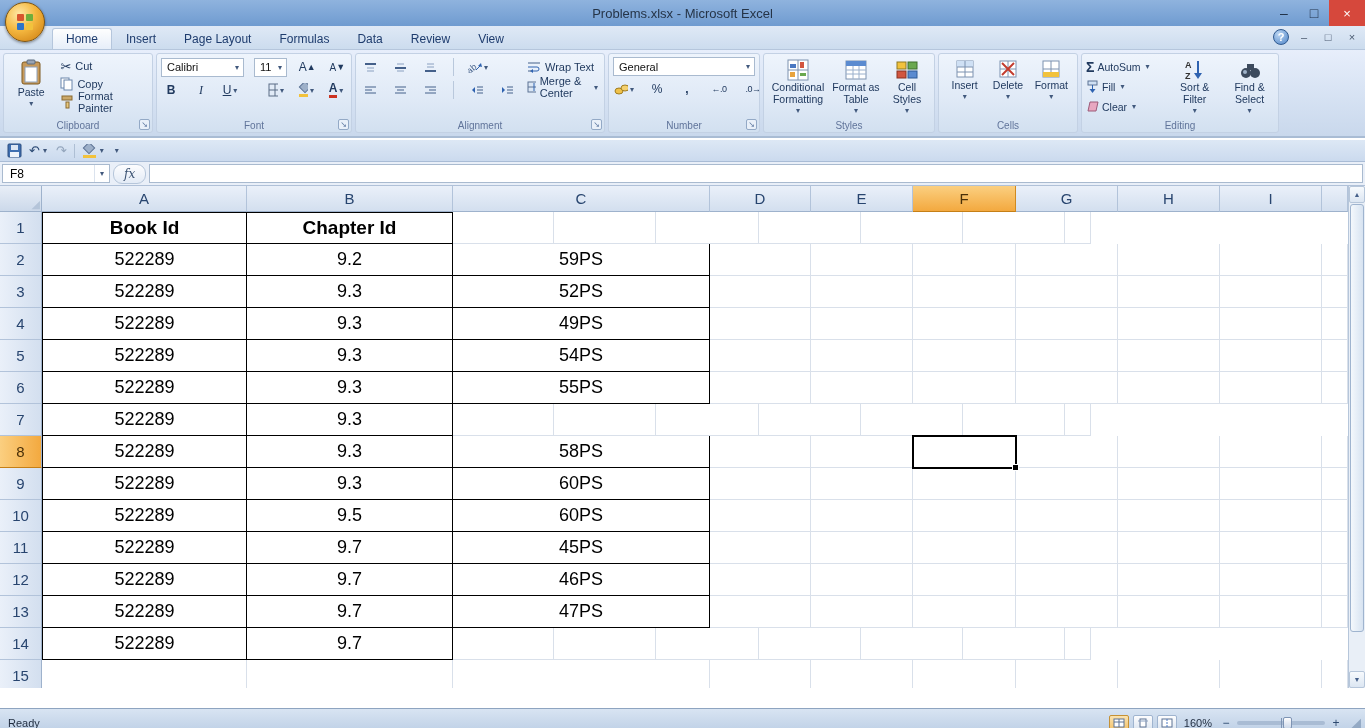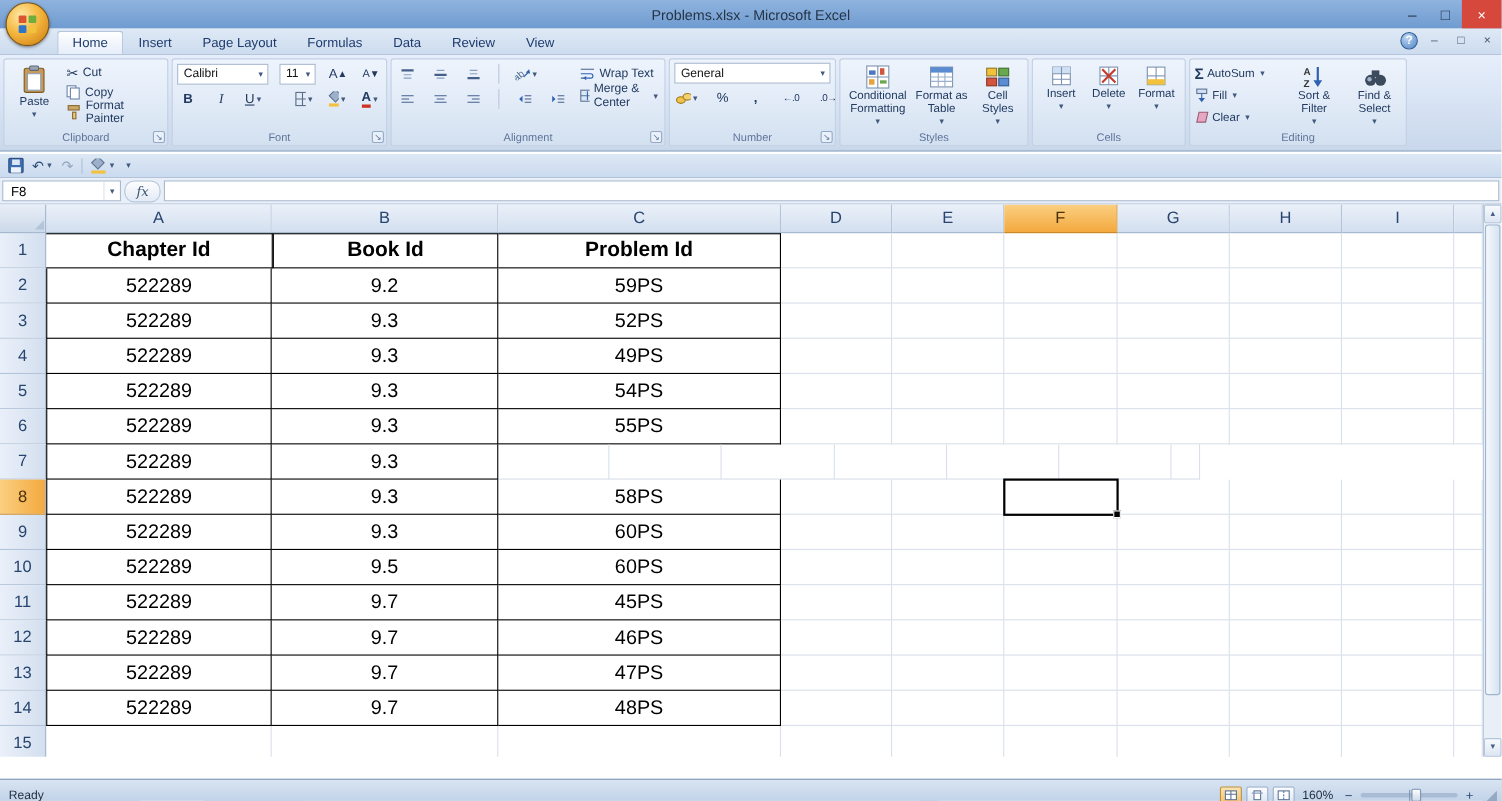--- a/index.html
+++ b/index.html
@@ -567,23 +567,22 @@
         <div class="colh" style="width: 102px;">E</div>
         <div class="colh sel" style="width: 103px;">F</div>
         <div class="colh" style="width: 102px;">G</div>
         <div class="colh" style="width: 102px;">H</div>
         <div class="colh" style="width: 102px;">I</div>
         <div class="colh" style="width: 26px;"></div>
       </div>
     <div id="grid-rows">
         <div class="grow">
           <div class="rowh">1</div>
+          <div class="cell thead bt bl" style="width: 205px;">Book Id</div>
           <div class="cell thead bt" style="width: 206px;">Chapter Id</div>
-          <div class="cell thead bt bl" style="width: 205px;">Book Id</div>
-          <div class="cell thead bt" style="width: 257px;">Problem Id</div>
           <div class="cell" style="width: 101px;"></div>
           <div class="cell" style="width: 102px;"></div>
           <div class="cell" style="width: 103px;"></div>
           <div class="cell" style="width: 102px;"></div>
           <div class="cell" style="width: 102px;"></div>
           <div class="cell" style="width: 102px;"></div>
           <div class="cell" style="width: 26px;"></div>
         </div>
         <div class="grow">
           <div class="rowh">2</div>
@@ -737,21 +736,20 @@
           <div class="cell" style="width: 103px;"></div>
           <div class="cell" style="width: 102px;"></div>
           <div class="cell" style="width: 102px;"></div>
           <div class="cell" style="width: 102px;"></div>
           <div class="cell" style="width: 26px;"></div>
         </div>
         <div class="grow">
           <div class="rowh">14</div>
           <div class="cell tdata bl" style="width: 205px;">522289</div>
           <div class="cell tdata" style="width: 206px;">9.7</div>
-          <div class="cell tdata" style="width: 257px;">48PS</div>
           <div class="cell" style="width: 101px;"></div>
           <div class="cell" style="width: 102px;"></div>
           <div class="cell" style="width: 103px;"></div>
           <div class="cell" style="width: 102px;"></div>
           <div class="cell" style="width: 102px;"></div>
           <div class="cell" style="width: 102px;"></div>
           <div class="cell" style="width: 26px;"></div>
         </div>
         <div class="grow">
           <div class="rowh">15</div>

